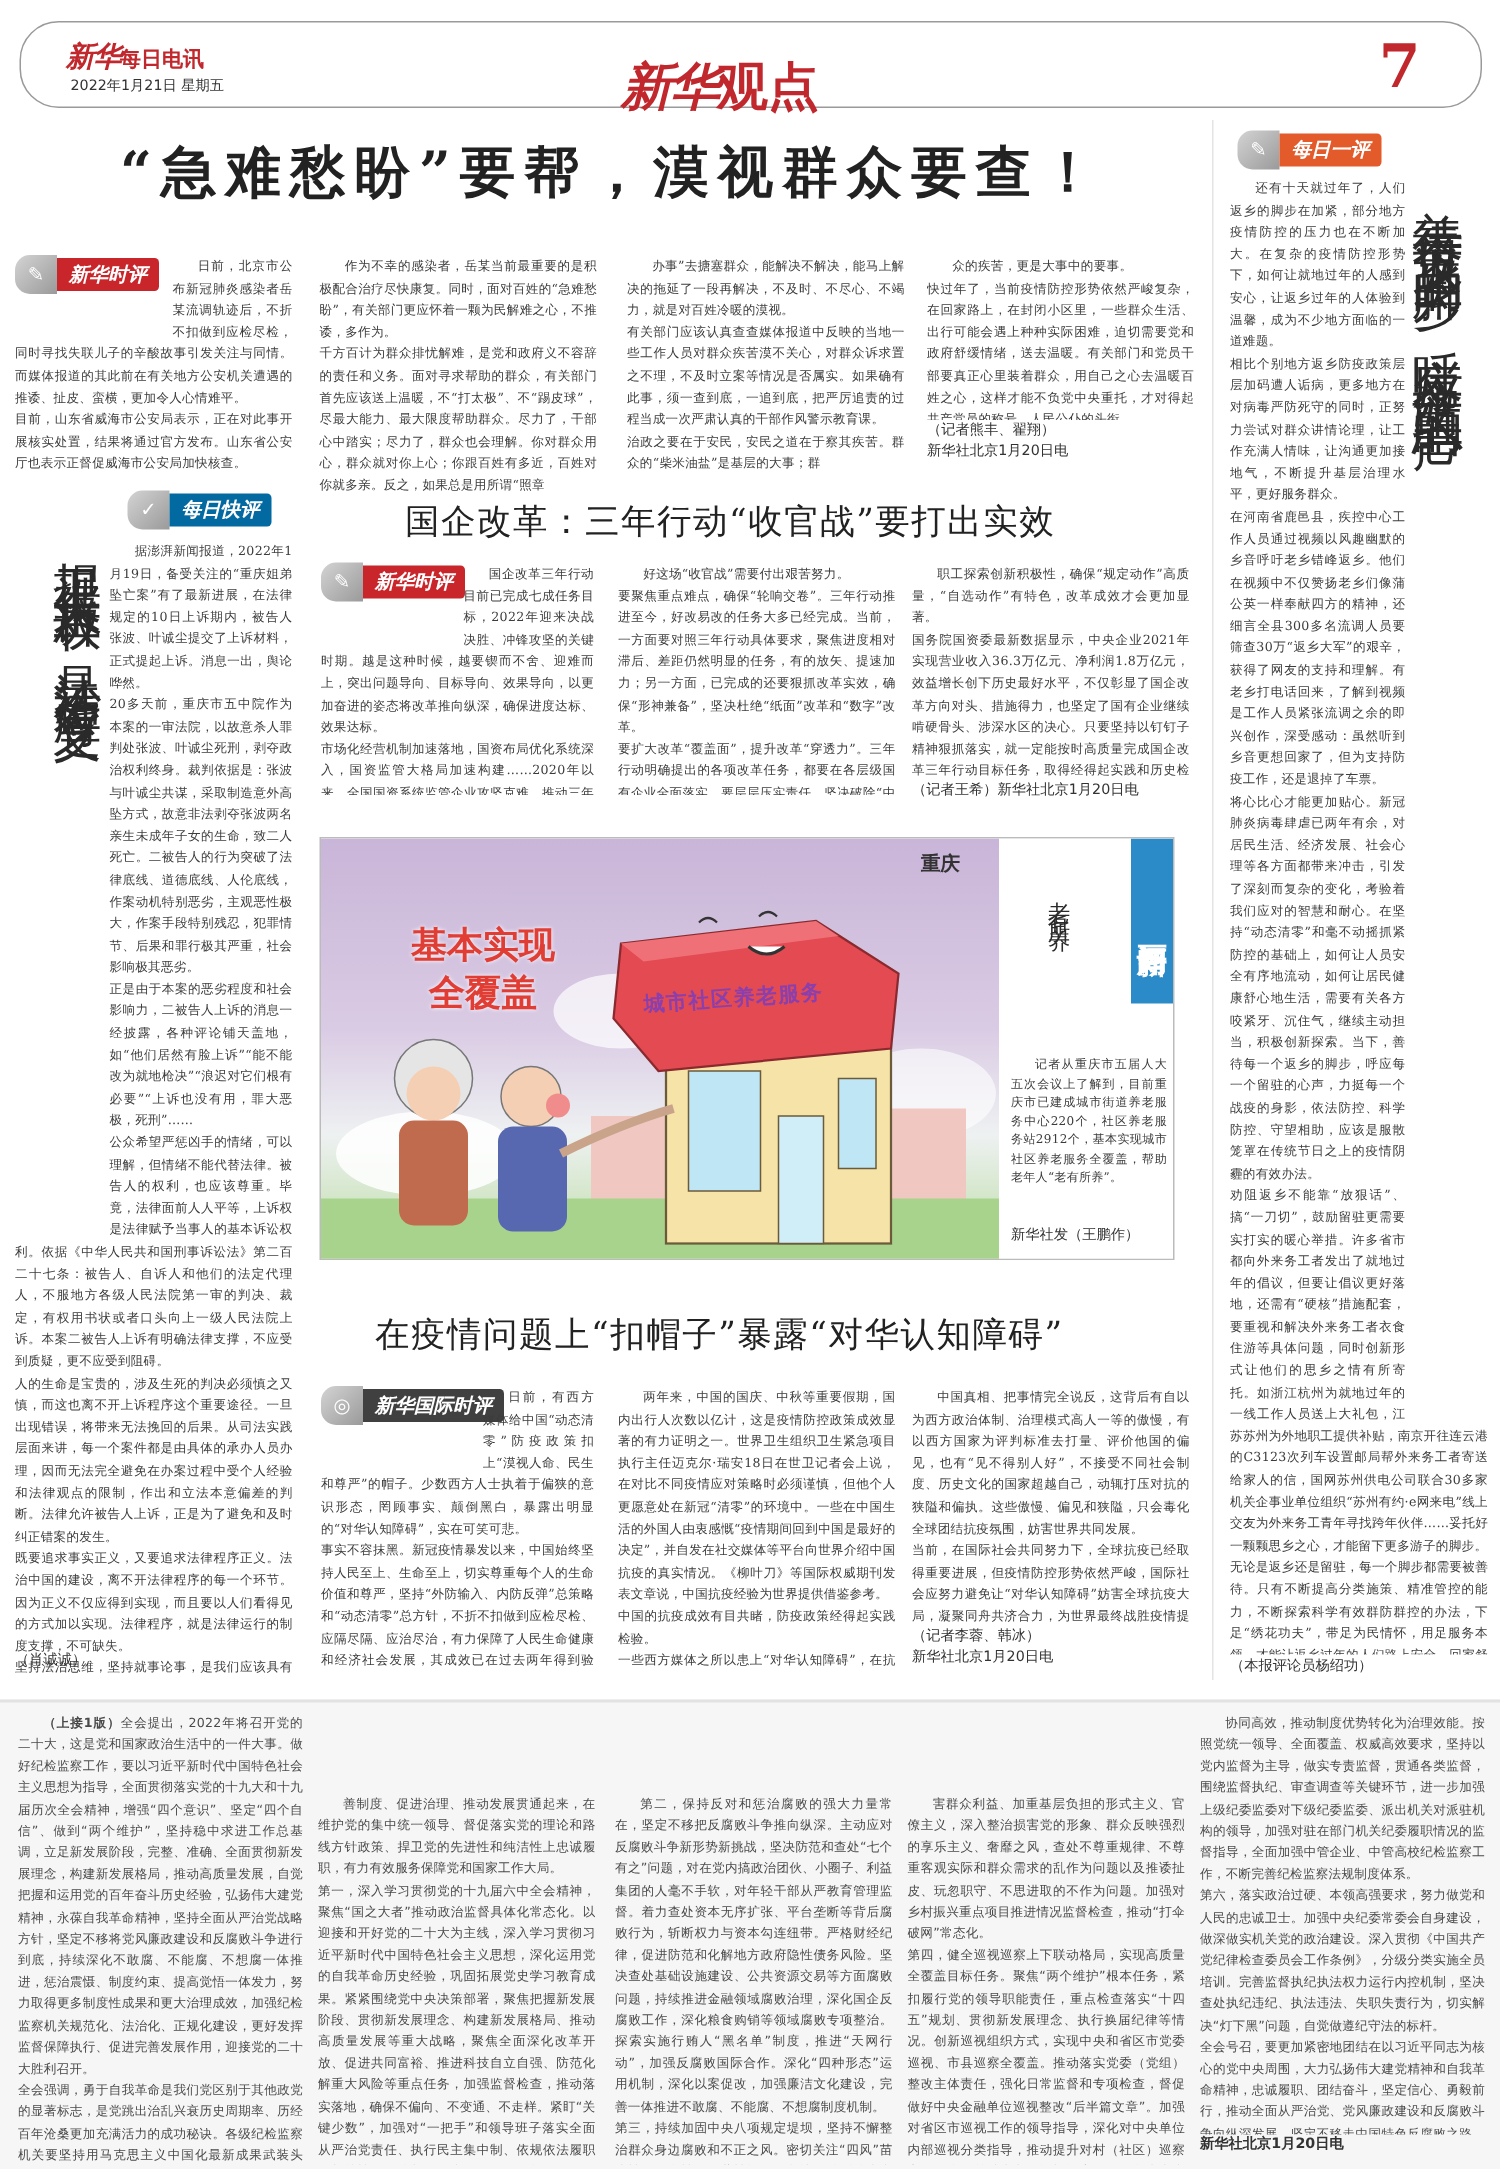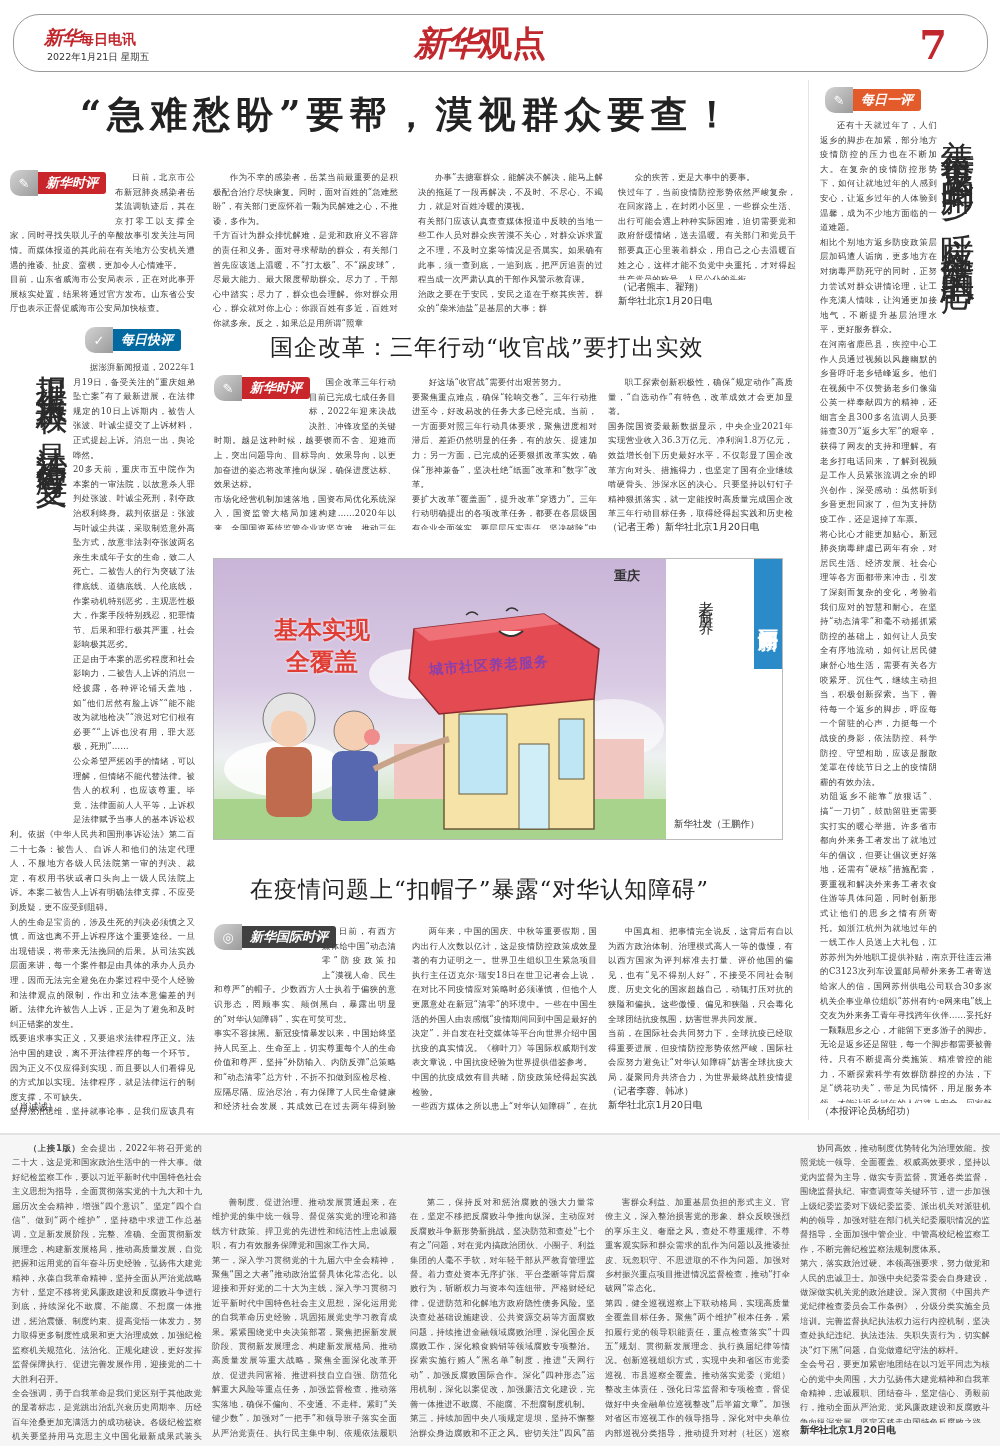--- a/index.html
+++ b/index.html
@@ -8,21 +8,21 @@
 
   .txt { font-size: 8.4px; line-height: 14.6px; color: #3c3c3c; text-align: justify; letter-spacing: 0.2px; }
   .txt p { text-indent: 2em; }
   .sans { font-family: "DejaVu Sans", "Liberation Sans", sans-serif; }
 
   
   .masthead { position: absolute; left: 13px; top: 14px; width: 975px; height: 58px; border: 1.5px solid #9a9a9a; border-radius: 26px; background: #fff; }
   .mh-paper { position: absolute; left: 30px; top: 10px; color: #c0282d; font-size: 19px; font-weight: bold; font-style: italic; font-family: "DejaVu Serif", serif; letter-spacing: -1px; }
   .mh-paper .small { font-size: 14px; font-style: normal; letter-spacing: 0; }
   .mh-date { position: absolute; left: 33px; top: 36px; font-size: 9.5px; color: #333; }
-  .mh-section { position: absolute; left: 400px; top: 6px; color: #c0282d; font-size: 34px; font-weight: bold; font-family: "DejaVu Serif", serif; }
+  .mh-section { position: absolute; left: 400px; top: 20px; color: #c0282d; font-size: 34px; font-weight: bold; font-family: "DejaVu Serif", serif; }
   .mh-section .brush { font-style: italic; letter-spacing: -2px; }
   .mh-page { position: absolute; right: 40px; top: 6px; color: #c0282d; font-size: 40px; font-weight: bold; font-family: "DejaVu Serif", serif; }
 
   
   .headline { position: absolute; font-family: "DejaVu Serif", serif; color: #222; font-weight: bold; white-space: nowrap; }
 
   
   .tag { position: absolute; height: 26px; display: flex; align-items: center; }
   .tag .tag-icon { width: 28px; height: 26px; background: linear-gradient(135deg, #d4d4d4, #9a9a9a); border-radius: 10px 0 0 10px; display:flex; align-items:center; justify-content:center; color:#fff; font-size:13px; }
   .tag .tag-label { height: 22px; padding: 0 8px; color: #fff; font-family: "DejaVu Sans", sans-serif; font-weight: bold; font-style: italic; font-size: 13px; display: flex; align-items: center; border-radius: 0 3px 3px 0; }
@@ -59,21 +59,21 @@
 </div>
 
 <div class="headline" style="left:80px; top:90px; font-size:37px; letter-spacing:6px;">“急难愁盼”要帮，漠视群众要查！</div>
 
 <div class="tag red" style="left:10px; top:170px;">
   <span class="tag-icon">✎</span>
   <span class="tag-label">新华时评</span>
 </div>
 <div class="col txt" style="left:10px; top:170px; width:185px;">
   <div style="float:left; width:105px; height:46px;"></div>
-  <p style="white-space:pre-line;">日前，北京市公布新冠肺炎感染者岳某流调轨迹后，其在京打零工以支撑全家，同时寻找失联儿子的辛酸故事引发关注与同情。而媒体报道的其此前在有关地方公安机关遭遇的推诿、扯皮、蛮横，更加令人心情难平。
+  <p style="white-space:pre-line;">日前，北京市公布新冠肺炎感染者岳某流调轨迹后，不折不扣做到应检尽检，同时寻找失联儿子的辛酸故事引发关注与同情。而媒体报道的其此前在有关地方公安机关遭遇的推诿、扯皮、蛮横，更加令人心情难平。
 目前，山东省威海市公安局表示，正在对此事开展核实处置，结果将通过官方发布。山东省公安厅也表示正督促威海市公安局加快核查。</p>
 </div>
 <div class="col txt" style="left:213px; top:170px; width:185px;">
   <p style="white-space:pre-line;">作为不幸的感染者，岳某当前最重要的是积极配合治疗尽快康复。同时，面对百姓的“急难愁盼”，有关部门更应怀着一颗为民解难之心，不推诿，多作为。
 千方百计为群众排忧解难，是党和政府义不容辞的责任和义务。面对寻求帮助的群众，有关部门首先应该送上温暖，不“打太极”、不“踢皮球”，尽最大能力、最大限度帮助群众。尽力了，干部心中踏实；尽力了，群众也会理解。你对群众用心，群众就对你上心；你跟百姓有多近，百姓对你就多亲。反之，如果总是用所谓“照章</p>
 </div>
 <div class="col txt" style="left:418px; top:170px; width:185px;">
   <p style="white-space:pre-line;">办事”去搪塞群众，能解决不解决，能马上解决的拖延了一段再解决，不及时、不尽心、不竭力，就是对百姓冷暖的漠视。
 有关部门应该认真查查媒体报道中反映的当地一些工作人员对群众疾苦漠不关心，对群众诉求置之不理，不及时立案等情况是否属实。如果确有此事，须一查到底，一追到底，把严厉追责的过程当成一次严肃认真的干部作风警示教育课。
 治政之要在于安民，安民之道在于察其疾苦。群众的“柴米油盐”是基层的大事；群</p>
@@ -154,20 +154,23 @@
     <div class="sans" style="position:absolute; left:60px; top:55px; color:#e03d35; font-weight:bold; font-size:24px; line-height:32px; text-align:center; text-shadow:0 0 3px #fff;">
       <div>基本实现</div>
       <div>全覆盖</div>
     </div>
     <div class="sans" style="position:absolute; left:400px; top:8px; color:#333; font-weight:bold; font-size:13px;">重庆</div>
     <div class="sans" style="position:absolute; left:215px; top:98px; color:#8a3fae; font-weight:bold; font-size:14px; transform:rotate(-4deg); letter-spacing:1px;">城市社区养老服务</div>
   </div>
   <div class="cartoon-side">
     <div class="sans" style="position:absolute; right:0; top:0; width:30px; height:110px; background:#2a8bc8; color:#fff; writing-mode:vertical-rl; font-weight:bold; font-size:20px; display:flex; align-items:center; justify-content:center;">画评新闻</div>
     <div class="vtitle sans" style="left:30px; top:30px; font-size:15px; letter-spacing:6px;">老有所养</div>
+    <div class="txt" style="position:absolute; left:8px; top:145px; width:104px; font-size:8px; line-height:12.5px;">
+      <p>记者从重庆市五届人大五次会议上了解到，目前重庆市已建成城市街道养老服务中心220个，社区养老服务站2912个，基本实现城市社区养老服务全覆盖，帮助老年人“老有所养”。</p>
+    </div>
     <div class="byline" style="left:8px; top:258px; width:104px;">新华社发（王鹏作）</div>
   </div>
 </div>
 
 <div class="headline" style="left:250px; top:874px; font-size:23px; font-weight:normal; letter-spacing:1px;">在疫情问题上“扣帽子”暴露“对华认知障碍”</div>
 <div class="tag blue" style="left:214px; top:924px;">
   <span class="tag-icon">◎</span>
   <span class="tag-label">新华国际时评</span>
 </div>
 <div class="col txt" style="left:214px; top:924px; width:182px; height:190px; overflow:hidden;">

